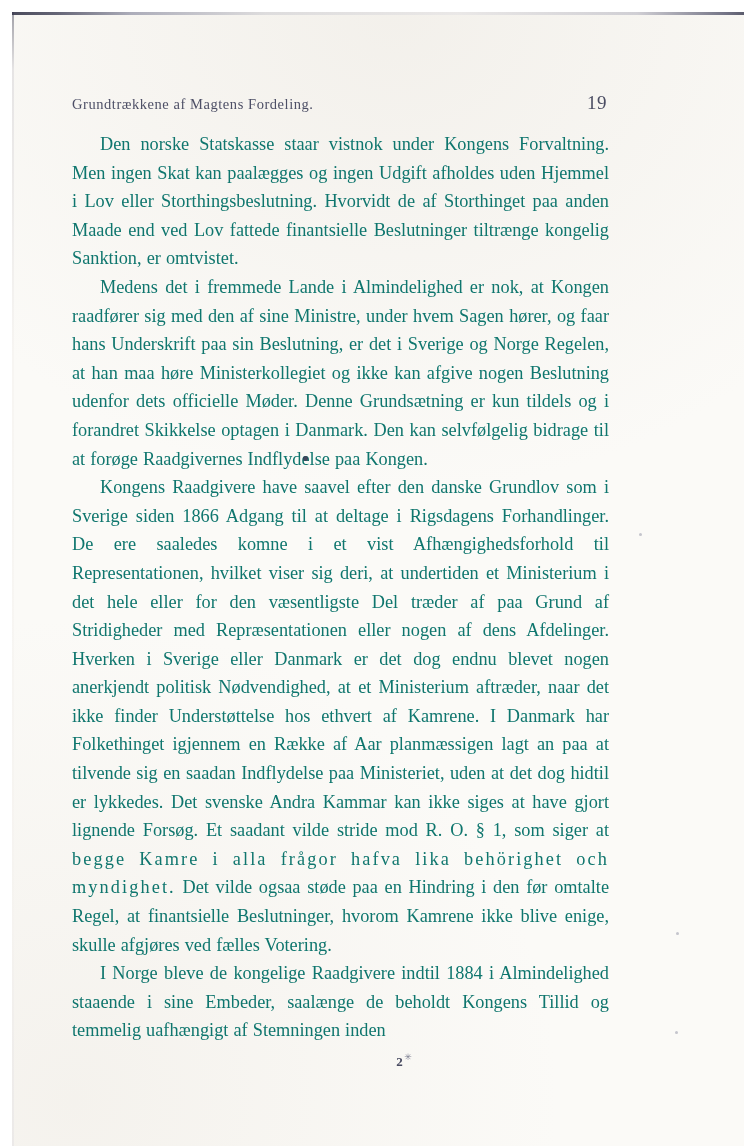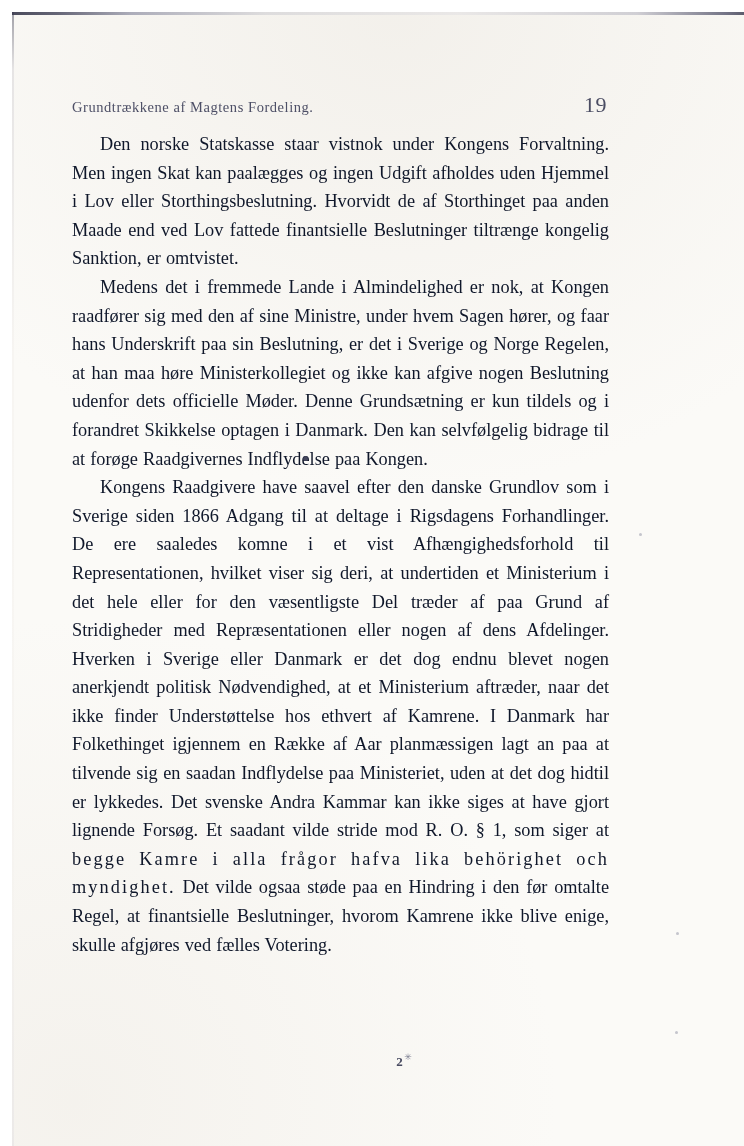--- a/index.html
+++ b/index.html
@@ -73,42 +73,42 @@
     align-items: baseline;
     justify-content: space-between;
   }
   .runhead-title {
     font-size: 14.5px;
     letter-spacing: .55px;
     color: #4d4f66;
     white-space: nowrap;
   }
   .runhead-folio {
-    font-size: 22px;
+    font-size: 19px;
     letter-spacing: .5px;
     color: #4b4d63;
     font-variant-numeric: oldstyle-nums;
   }
 
   
   .textblock {
     position: absolute;
     left: 60px;
     top: 118px;
     width: 537px;
   }
 
   p.para {
     margin: 0;
     font-size: 18.3px;
     line-height: 28.6px;
     text-align: justify;
     text-align-last: left;
     text-indent: 28px;
-    color: #0f172a;
+    color: #0f766e;
     word-spacing: .5px;
     hyphens: manual;
   }
 
   
   .sperr {
     letter-spacing: 2.1px;
     word-spacing: 2.5px;
   }
 
@@ -186,20 +186,21 @@
 
 
     <p class="para">
       <span>Medens det i fremmede Lande i Almindelighed er nok, at Kongen raadfører sig med den af sine Ministre, under hvem Sagen hører, og faar hans Underskrift paa sin Beslutning, er det i Sverige og Norge Regelen, at han maa høre Ministerkollegiet og ikke kan afgive nogen Beslutning udenfor dets officielle Møder. Denne Grundsætning er kun tildels og i forandret Skikkelse optagen i Danmark. Den kan selvfølgelig bidrage til at forøge Raadgivernes Indflyd</span><span class="inkblot">e</span><span>lse paa Kongen.</span>
     </p>
 
     <p class="para">
       <span>Kongens Raadgivere have saavel efter den danske Grundlov som i Sverige siden 1866 Adgang til at deltage i Rigsdagens Forhandlinger. De ere saaledes komne i et vist Afhængighedsforhold til Representationen, hvilket viser sig deri, at undertiden et Ministerium i det hele eller for den væsentligste Del træder af paa Grund af Stridigheder med Repræsentationen eller nogen af dens Afdelinger. Hverken i Sverige eller Danmark er det dog endnu blevet nogen anerkjendt politisk Nødvendighed, at et Ministerium aftræder, naar det ikke finder Understøttelse hos ethvert af Kamrene. I Danmark har Folkethinget igjennem en Række af Aar planmæssigen lagt an paa at tilvende sig en saadan Indflydelse paa Ministeriet, uden at det dog hidtil er lykkedes. Det svenske Andra Kammar kan ikke siges at have gjort lignende Forsøg. Et saadant vilde stride mod R. O. § 1, som siger at </span><span class="sperr">begge Kamre i alla frågor hafva lika behörighet och myndighet.</span><span> Det vilde ogsaa støde paa en Hindring i den før omtalte Regel, at finantsielle Beslutninger, hvorom Kamrene ikke blive enige, skulle afgjøres ved fælles Votering.</span>
     </p>
 
+    <p class="para">I Norge bleve de kongelige Raadgivere indtil 1884 i Almindelighed staaende i sine Embeder, saalænge de beholdt Kongens Tillid og temmelig uafhængigt af Stemningen inden</p>
 
   </div>
 
   <div class="signature">
     <span class="signature-mark">2</span><span class="signature-star">✳</span>
   </div>
 
 </div>
 
 </body></html>

